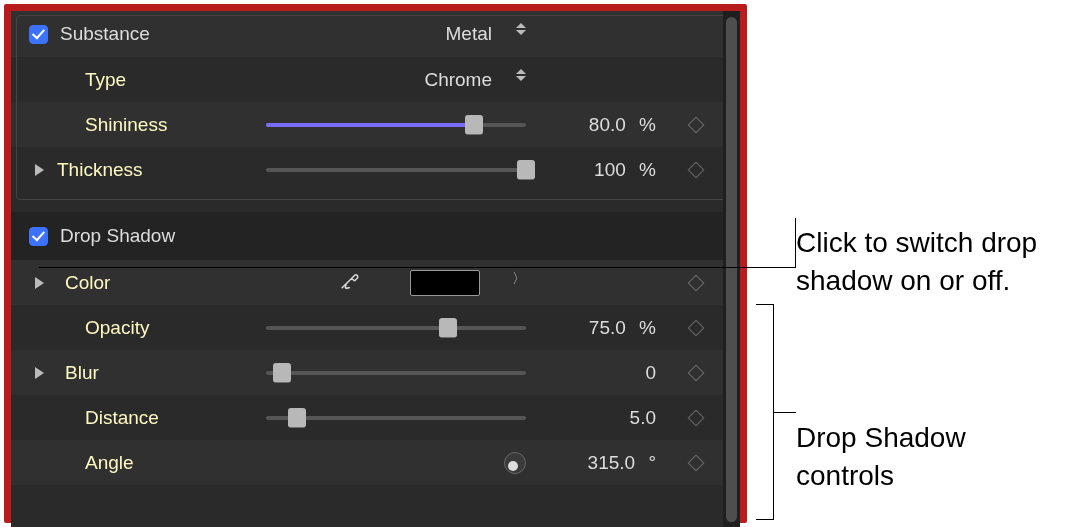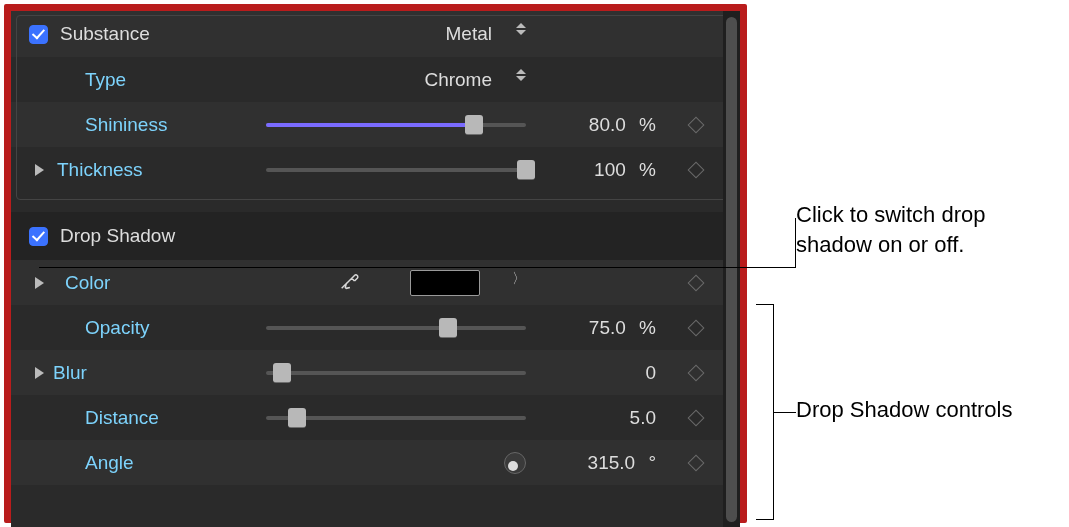--- a/index.html
+++ b/index.html
@@ -16,21 +16,21 @@
 
   .disclosure { width:20px; display:flex; align-items:center; justify-content:center; }
   .tri::before { content:""; display:inline-block; width:0; height:0; border-top:6px solid transparent; border-bottom:6px solid transparent; border-left:9px solid #bbb; }
   .spacer20 { width:20px; }
 
   .cb { width:19px; height:19px; border-radius:4px; border:1px solid #555; background:#1a1a1a; display:flex; align-items:center; justify-content:center; margin-right:12px; flex-shrink:0; }
   .cb.checked { background:#3b72ff; border-color:#3b72ff; }
   .cb.checked::after { content:""; display:block; width:5px; height:10px; border:solid white; border-width:0 2.5px 2.5px 0; transform:rotate(42deg) translate(-1px,-1px); }
 
   .label { color:#ddd; flex:0 0 auto; }
-  .label.dim { color:#7dd3fc; }
+  .label.dim { color:#fef9c3; }
   .label.indent1 { margin-left:36px; }
   .label.groupindent { margin-left:4px; }
 
   .ctrl-area { margin-left:auto; display:flex; align-items:center; width:470px; }
   .slider-box { flex:1; display:flex; align-items:center; padding-right:20px; }
   .track { position:relative; height:4px; background:#555; border-radius:2px; width:100%; }
   .fill { position:absolute; left:0; top:0; height:4px; background:#7a6bff; border-radius:2px; }
   .thumb { position:absolute; top:-8px; width:18px; height:20px; background:#b8b8b8; border-radius:3px; transform:translateX(-50%); border-bottom:1px solid rgba(0,0,0,.4); }
 
   .value-col { width:110px; text-align:right; color:#ddd; display:flex; justify-content:flex-end; align-items:center; gap:4px; white-space:nowrap; }
@@ -45,21 +45,21 @@
 
   .swatch { width:70px; height:26px; background:#000; border:1px solid #9a9a9a; border-radius:2px; }
   .swatch-caret { margin-left:8px; color:#bbb; font-size:14px; }
   .eyedrop { width:22px; height:22px; display:flex; align-items:center;justify-content:center; margin-right:26px;}
   .eyedrop svg { stroke:#d8d8d8; fill:none; stroke-width:1.6; }
 
   .dial { width:22px;height:22px;border-radius:50%;background:#3a3a3a;border:1px solid #666;position:relative; }
   .dial .dot { position:absolute; width:10px;height:10px;border-radius:50%;background:#ddd; left:3px; top:8px; }
 
   
-  .callout { position:absolute; color:#000; font-size:22px; font-family: Georgia, 'Times New Roman', serif; line-height:1.35; }
+  .callout { position:absolute; color:#000; font-size:28px; font-family: Georgia, 'Times New Roman', serif; line-height:1.35;margin-top:24px; }
   .callout.c1 { left:796px; top:200px; width:250px; }
   .callout.c2 { left:796px; top:395px; width:260px; }
   .lead { position:absolute; background:#000; height:1px; }
   .lead.l1 { left:39px; top:267px; width:757px; }
   .lead.l1b { position:absolute; left:795px; top:218px; width:1px; height:50px; background:#000; }
   .bracket { position:absolute; border-right:1px solid #000; border-top:1px solid #000; border-bottom:1px solid #000; }
   .bracket.b1 { left:756px; top:304px; width:18px; height:216px; }
   .bline { position:absolute; left:774px; top:412px; width:22px; height:1px; background:#000; }
 
   .group-box { position:absolute; left:5px; top:4px; width:713px; height:185px; border:1px solid #444; border-radius:4px; pointer-events:none; background:transparent; }
@@ -178,21 +178,21 @@
       <div class="kf-col">
             <div class="kf"></div>
           </div>
     </div>
   </div>
 
   <div class="row alt">
     <div class="disclosure">
           <span class="tri"></span>
         </div>
-    <span class="label dim" style="margin-left:4px;">Blur</span>
+    <span class="label dim" style="margin-left:16px;">Blur</span>
     <div class="ctrl-area">
       <div class="slider-box">
         <div class="track">
               <div class="thumb" style="left:6%;"></div>
             </div>
       </div>
       <div class="value-col">
             <span>0</span>
           </div>
       <div class="kf-col">

